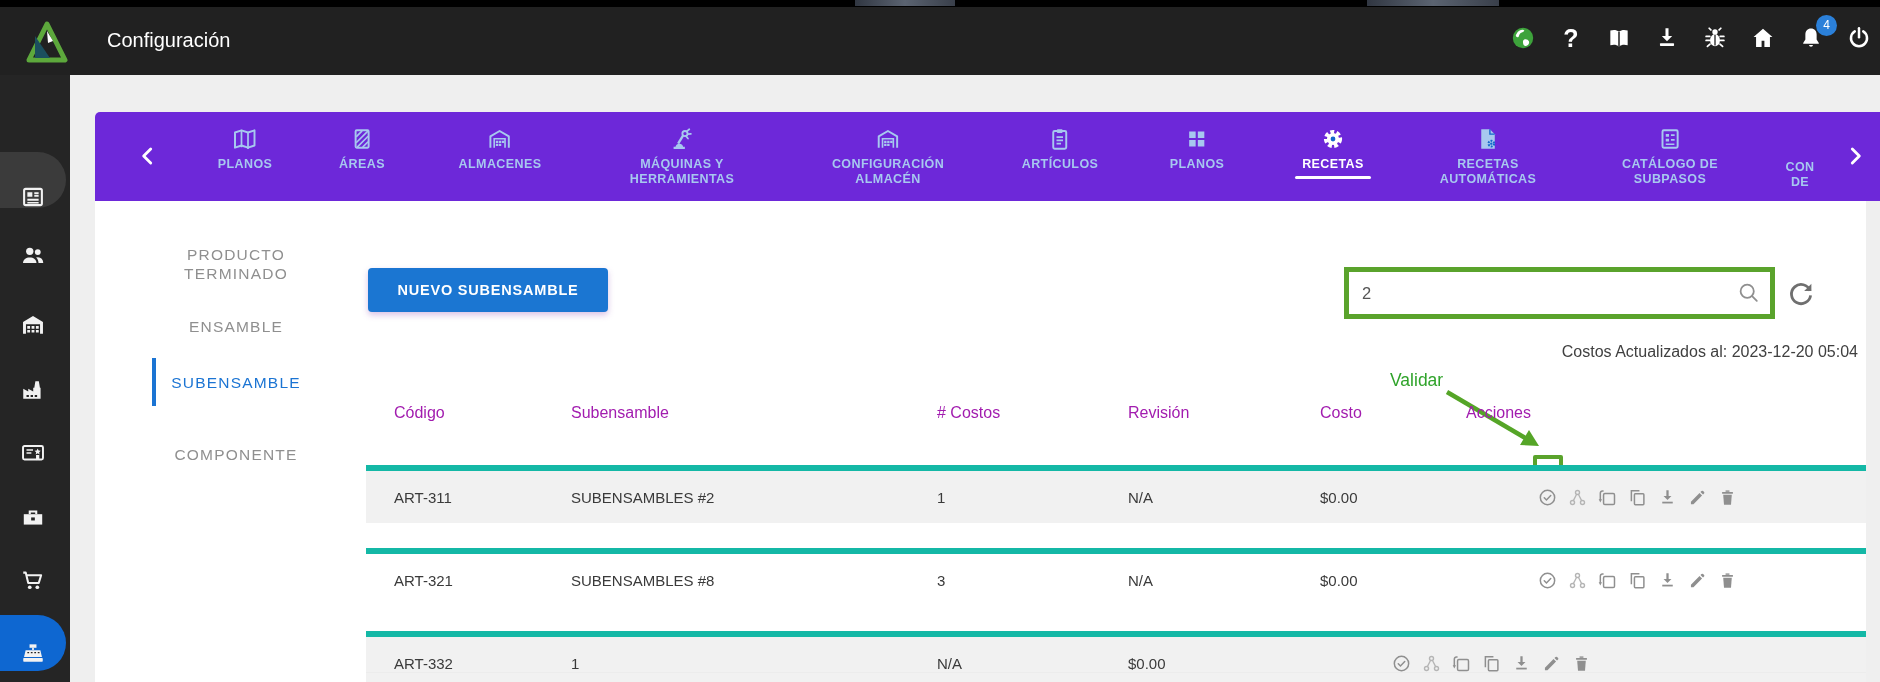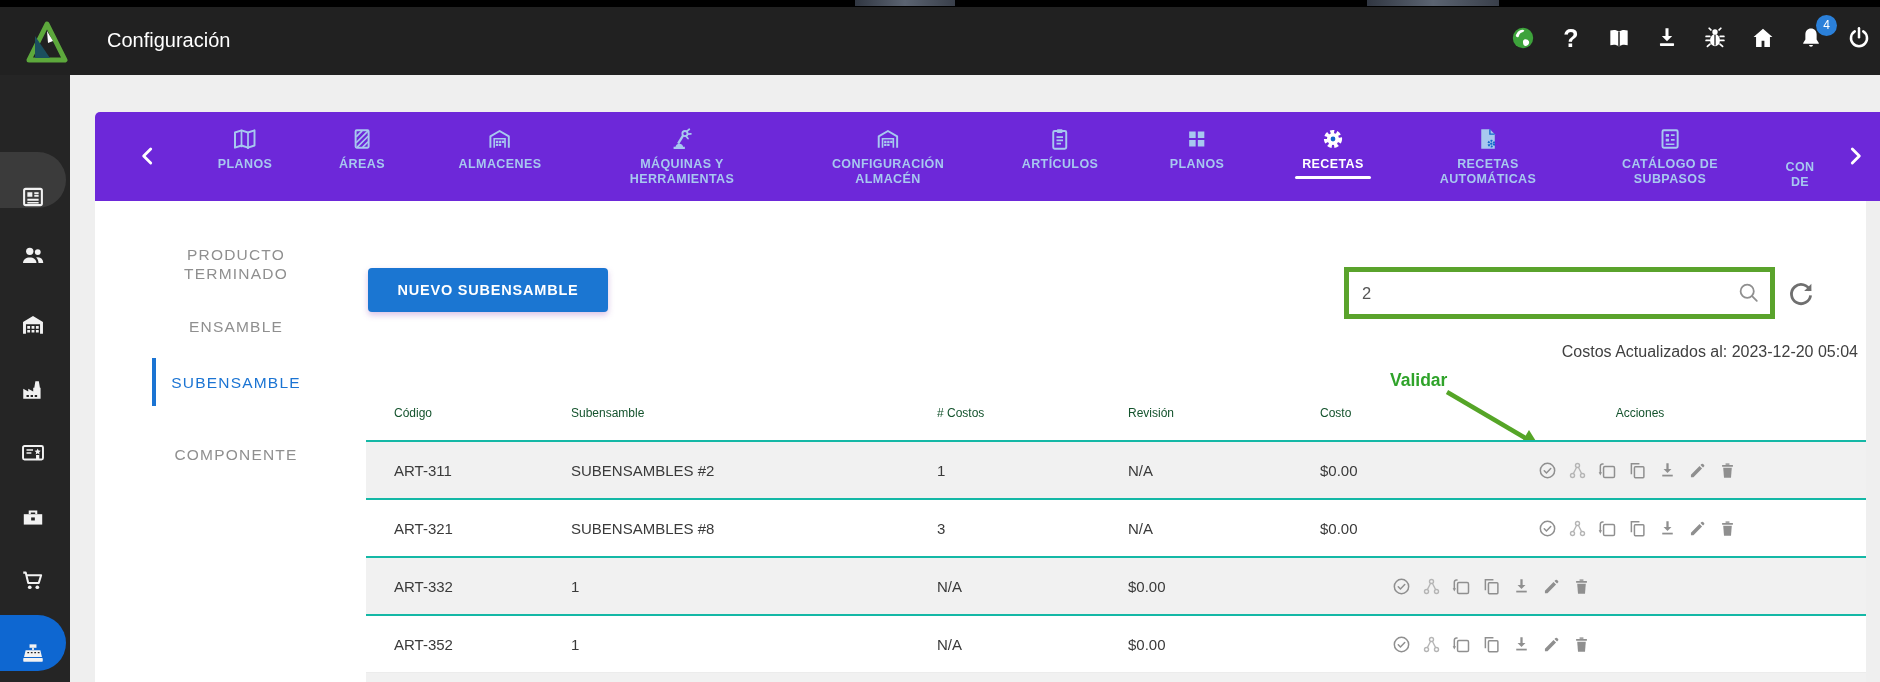--- a/index.html
+++ b/index.html
@@ -49,32 +49,32 @@
   .search-annot{position:absolute;left:1249px;top:155px;width:431px;height:52px;box-sizing:border-box;
                 border:5px solid #5aa32c;background:#fff;}
   .search-inner{position:relative;width:100%;height:100%;}
   .search-input{position:absolute;left:0;top:0;width:100%;height:100%;border:none;outline:none;
                 box-sizing:border-box;padding:0 40px 0 13px;font-size:16.5px;color:#555;font-family:inherit;background:transparent;}
   .search-ic{position:absolute;right:9px;top:50%;transform:translateY(-50%);width:24px;height:24px;color:#8f8f8f;cursor:pointer;}
   .refresh{position:absolute;left:1690px;top:166px;width:32px;height:32px;color:#6f6f6f;cursor:pointer;}
   .refresh svg{width:32px;height:32px;}
   .costs{position:absolute;right:8px;top:231px;font-size:16px;color:#404040;}
   
-  .validar{position:absolute;left:1295px;top:258px;font-size:17.5px;font-weight:bold;color:#2fa32a;}
+  .validar{position:absolute;left:1295px;top:258px;font-size:17.5px;font-weight:normal;color:#2fa32a;}
   .v-arrow{position:absolute;left:1346px;top:276px;}
   .v-box{position:absolute;left:1438px;top:343px;width:22px;height:22px;border:4px solid #5aa32c;border-radius:2px;}
   
   .tbl{position:absolute;left:271px;top:273px;width:1500px;}
   .trow{display:grid;grid-template-columns:177px 366px 191px 192px 146px 1fr;align-items:center;
         padding-left:28px;box-sizing:border-box;height:58px;font-size:15px;color:#3a3a3a;}
-  .trow.head{height:55px;font-size:12px;color:#14532d;}
+  .trow.head{height:55px;font-size:16px;color:#a21caf;}
   .trow.g{background:#f1f1f1;}
-  .trow + .trow{border-top:2px solid #14b8a6;}
+  .trow + .trow{border-top:6px solid #14b8a6;margin-top:25px;}
   .c-act{display:flex;gap:9px;align-items:center;padding-left:71px;}
-  .head .c-act{display:block;text-align:center;padding-left:0;padding-right:52px;}
+  .head .c-act{display:block;padding-left:0;padding-right:52px;}
   .aic{width:21px;height:21px;color:#8f8f8f;cursor:pointer;}
   .aic.lt{color:#b5b5b5;}
   .aic svg{width:21px;height:21px;display:block;}
   .stub{position:absolute;left:271px;top:560px;width:1500px;height:10px;background:#f1f1f1;border-top:1px solid #ececec;}
 </style>
 </head>
 <body>
 
 <svg width="0" height="0" style="position:absolute" aria-hidden="true">
  <defs>

